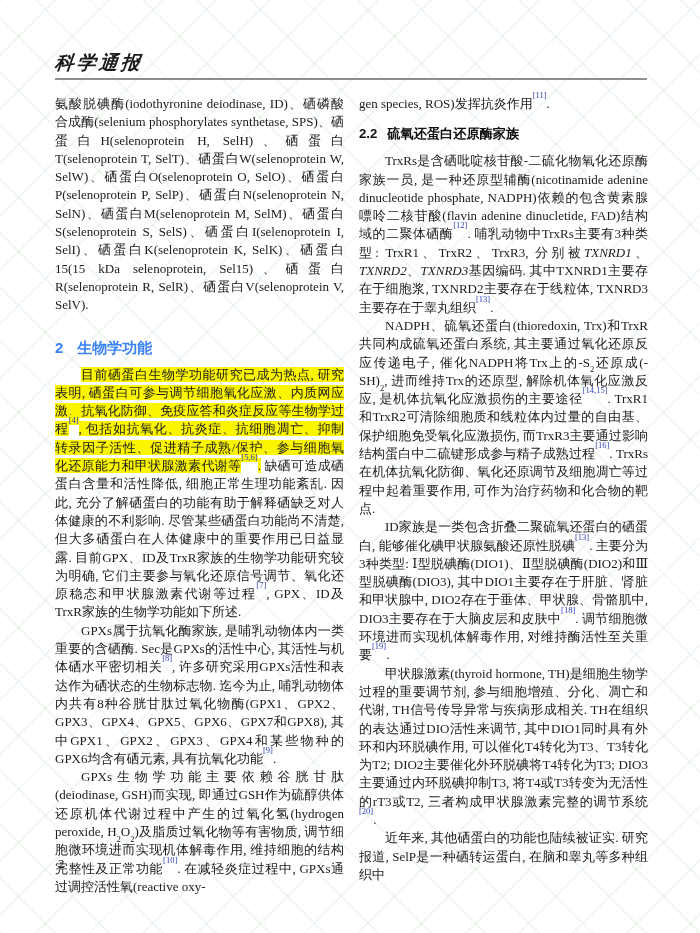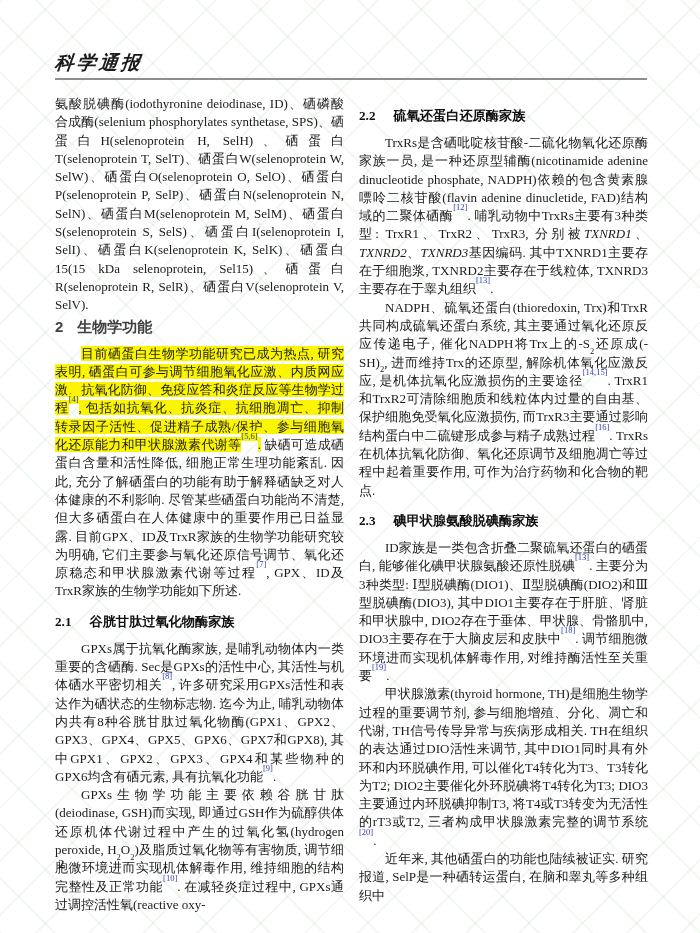--- a/index.html
+++ b/index.html
@@ -39,30 +39,30 @@
   .body-p.indent { text-indent:2em; }
   .hl { background:var(--hl-color,#fbf502); }
   sup.ref {
     font-size:8.5px; line-height:1;
     color:var(--ref-color,#2b3cb8);
     position:relative; top:-0.55em;
   }
   sub.sb { font-size:8.5px; line-height:1; position:relative; top:0.25em; }
   .sec-h1 {
     font-family:"Liberation Sans","DejaVu Sans",sans-serif;
-    font-weight:bold; font-size:15px; color:#404040;
-    margin:3px 0 8px;
+    font-weight:bold; font-size:15px; color:#3b82f6;
+    margin:24px 0 8px;
   }
   .sec-h1 .sec-num { margin-right:14px; }
   .sec-h2 {
     font-family:"Liberation Sans","DejaVu Sans",sans-serif;
     font-weight:bold; font-size:13.2px; color:#111;
     margin:12px 0 9px;
   }
-  .sec-h2 .sec-num { margin-right:18px;font-family:Liberation Serif, serif; }
+  .sec-h2 .sec-num { margin-right:10px; }
   .page-number {
     position:absolute; left:58px; top:856px;
     font-size:13px; color:#1b1b1b;
   }
 </style>
 </head>
 <body>
 
 <div class="page">
   <div class="watermark"></div>
@@ -70,29 +70,28 @@
   <div class="header">
     <span class="journal-logo">科学通报</span>
     <div class="header-rule"></div>
   </div>
 
   <div class="columns">
     <div class="col">
         <p class="body-p"><span>氨酸脱碘酶(iodothyronine deiodinase, ID)、硒磷酸合成酶(selenium phosphorylates synthetase, SPS)、硒蛋白H(selenoprotein H, SelH)、硒蛋白T(selenoprotein T, SelT)、硒蛋白W(selenoprotein W, SelW)、硒蛋白O(selenoprotein O, SelO)、硒蛋白P(selenoprotein P, SelP)、硒蛋白N(selenoprotein N, SelN)、硒蛋白M(selenoprotein M, SelM)、硒蛋白S(selenoprotein S, SelS)、硒蛋白I(selenoprotein I, SelI)、硒蛋白K(selenoprotein K, SelK)、硒蛋白15(15 kDa selenoprotein, Sel15)、硒蛋白R(selenoprotein R, SelR)、硒蛋白V(selenoprotein V, SelV).</span></p>
         <div class="sec-h1"><span class="sec-num">2</span><span>生物学功能</span></div>
         <p class="body-p indent"><span class="hl">目前硒蛋白生物学功能研究已成为热点, 研究表明, 硒蛋白可参与调节细胞氧化应激、内质网应激、抗氧化防御、免疫应答和炎症反应等生物学过程</span><sup class="ref hl">[4]</sup><span class="hl">, 包括如抗氧化、抗炎症、抗细胞凋亡、抑制转录因子活性、促进精子成熟/保护、参与细胞氧化还原能力和甲状腺激素代谢等</span><sup class="ref hl">[5,6]</sup><span class="hl">.</span><span> 缺硒可造成硒蛋白含量和活性降低, 细胞正常生理功能紊乱. 因此, 充分了解硒蛋白的功能有助于解释硒缺乏对人体健康的不利影响. 尽管某些硒蛋白功能尚不清楚, 但大多硒蛋白在人体健康中的重要作用已日益显露. 目前GPX、ID及TrxR家族的生物学功能研究较为明确, 它们主要参与氧化还原信号调节、氧化还原稳态和甲状腺激素代谢等过程</span><sup class="ref">[7]</sup><span>, GPX、ID及TrxR家族的生物学功能如下所述.</span></p>
-        <div class="sec-h2"><span class="sec-num">2.1</span><span>谷胱甘肽过氧化物酶家族</span></div>
         <p class="body-p indent"><span>GPXs属于抗氧化酶家族, 是哺乳动物体内一类重要的含硒酶. Sec是GPXs的活性中心, 其活性与机体硒水平密切相关</span><sup class="ref">[8]</sup><span>, 许多研究采用GPXs活性和表达作为硒状态的生物标志物. 迄今为止, 哺乳动物体内共有8种谷胱甘肽过氧化物酶(GPX1、GPX2、GPX3、GPX4、GPX5、GPX6、GPX7和GPX8), 其中GPX1、GPX2、GPX3、GPX4和某些物种的GPX6均含有硒元素, 具有抗氧化功能</span><sup class="ref">[9]</sup><span>.</span></p>
         <p class="body-p indent"><span>GPXs生物学功能主要依赖谷胱甘肽(deiodinase, GSH)而实现, 即通过GSH作为硫醇供体还原机体代谢过程中产生的过氧化氢(hydrogen peroxide, H</span><sub class="sb">2</sub><span>O</span><sub class="sb">2</sub><span>)及脂质过氧化物等有害物质, 调节细胞微环境进而实现机体解毒作用, 维持细胞的结构完整性及正常功能</span><sup class="ref">[10]</sup><span>. 在减轻炎症过程中, GPXs通过调控活性氧(reactive oxy-</span></p>
       </div>
     <div class="col">
+        <p class="body-p"><span>gen species, ROS)发挥抗炎作用</span><sup class="ref">[11]</sup><span>.</span></p>
         <div class="sec-h2"><span class="sec-num">2.2</span><span>硫氧还蛋白还原酶家族</span></div>
         <p class="body-p indent"><span>TrxRs是含硒吡啶核苷酸-二硫化物氧化还原酶家族一员, 是一种还原型辅酶(nicotinamide adenine dinucleotide phosphate, NADPH)依赖的包含黄素腺嘌呤二核苷酸(flavin adenine dinucletide, FAD)结构域的二聚体硒酶</span><sup class="ref">[12]</sup><span>. 哺乳动物中TrxRs主要有3种类型: TrxR1、TrxR2、TrxR3, 分别被</span><i>TXNRD1</i><span>、</span><i>TXNRD2</i><span>、</span><i>TXNRD3</i><span>基因编码. 其中TXNRD1主要存在于细胞浆, TXNRD2主要存在于线粒体, TXNRD3主要存在于睾丸组织</span><sup class="ref">[13]</sup><span>.</span></p>
         <p class="body-p indent"><span>NADPH、硫氧还蛋白(thioredoxin, Trx)和TrxR共同构成硫氧还蛋白系统, 其主要通过氧化还原反应传递电子, 催化NADPH将Trx上的-S</span><sub class="sb">2</sub><span>还原成(-SH)</span><sub class="sb">2</sub><span>, 进而维持Trx的还原型, 解除机体氧化应激反应, 是机体抗氧化应激损伤的主要途径</span><sup class="ref">[14,15]</sup><span>. TrxR1和TrxR2可清除细胞质和线粒体内过量的自由基、保护细胞免受氧化应激损伤, 而TrxR3主要通过影响结构蛋白中二硫键形成参与精子成熟过程</span><sup class="ref">[16]</sup><span>. TrxRs在机体抗氧化防御、氧化还原调节及细胞凋亡等过程中起着重要作用, 可作为治疗药物和化合物的靶点.</span></p>
-        <div class="sec-h2"><span class="sec-num">2.3</span><span>碘甲状腺氨酸脱碘酶家族</span></div>
         <p class="body-p indent"><span>ID家族是一类包含折叠二聚硫氧还蛋白的硒蛋白, 能够催化碘甲状腺氨酸还原性脱碘</span><sup class="ref">[13]</sup><span>. 主要分为3种类型: Ⅰ型脱碘酶(DIO1)、Ⅱ型脱碘酶(DIO2)和Ⅲ型脱碘酶(DIO3), 其中DIO1主要存在于肝脏、肾脏和甲状腺中, DIO2存在于垂体、甲状腺、骨骼肌中, DIO3主要存在于大脑皮层和皮肤中</span><sup class="ref">[18]</sup><span>. 调节细胞微环境进而实现机体解毒作用, 对维持酶活性至关重要</span><sup class="ref">[19]</sup><span>.</span></p>
         <p class="body-p indent"><span>甲状腺激素(thyroid hormone, TH)是细胞生物学过程的重要调节剂, 参与细胞增殖、分化、凋亡和代谢, TH信号传导异常与疾病形成相关. TH在组织的表达通过DIO活性来调节, 其中DIO1同时具有外环和内环脱碘作用, 可以催化T4转化为T3、T3转化为T2; DIO2主要催化外环脱碘将T4转化为T3; DIO3主要通过内环脱碘抑制T3, 将T4或T3转变为无活性的rT3或T2, 三者构成甲状腺激素完整的调节系统</span><sup class="ref">[20]</sup><span>.</span></p>
         <p class="body-p indent"><span>近年来, 其他硒蛋白的功能也陆续被证实. 研究报道, SelP是一种硒转运蛋白, 在脑和睾丸等多种组织中</span></p>
       </div>
   </div>
 
   <div class="page-number">2</div>
 </div>
 
 </body></html>

